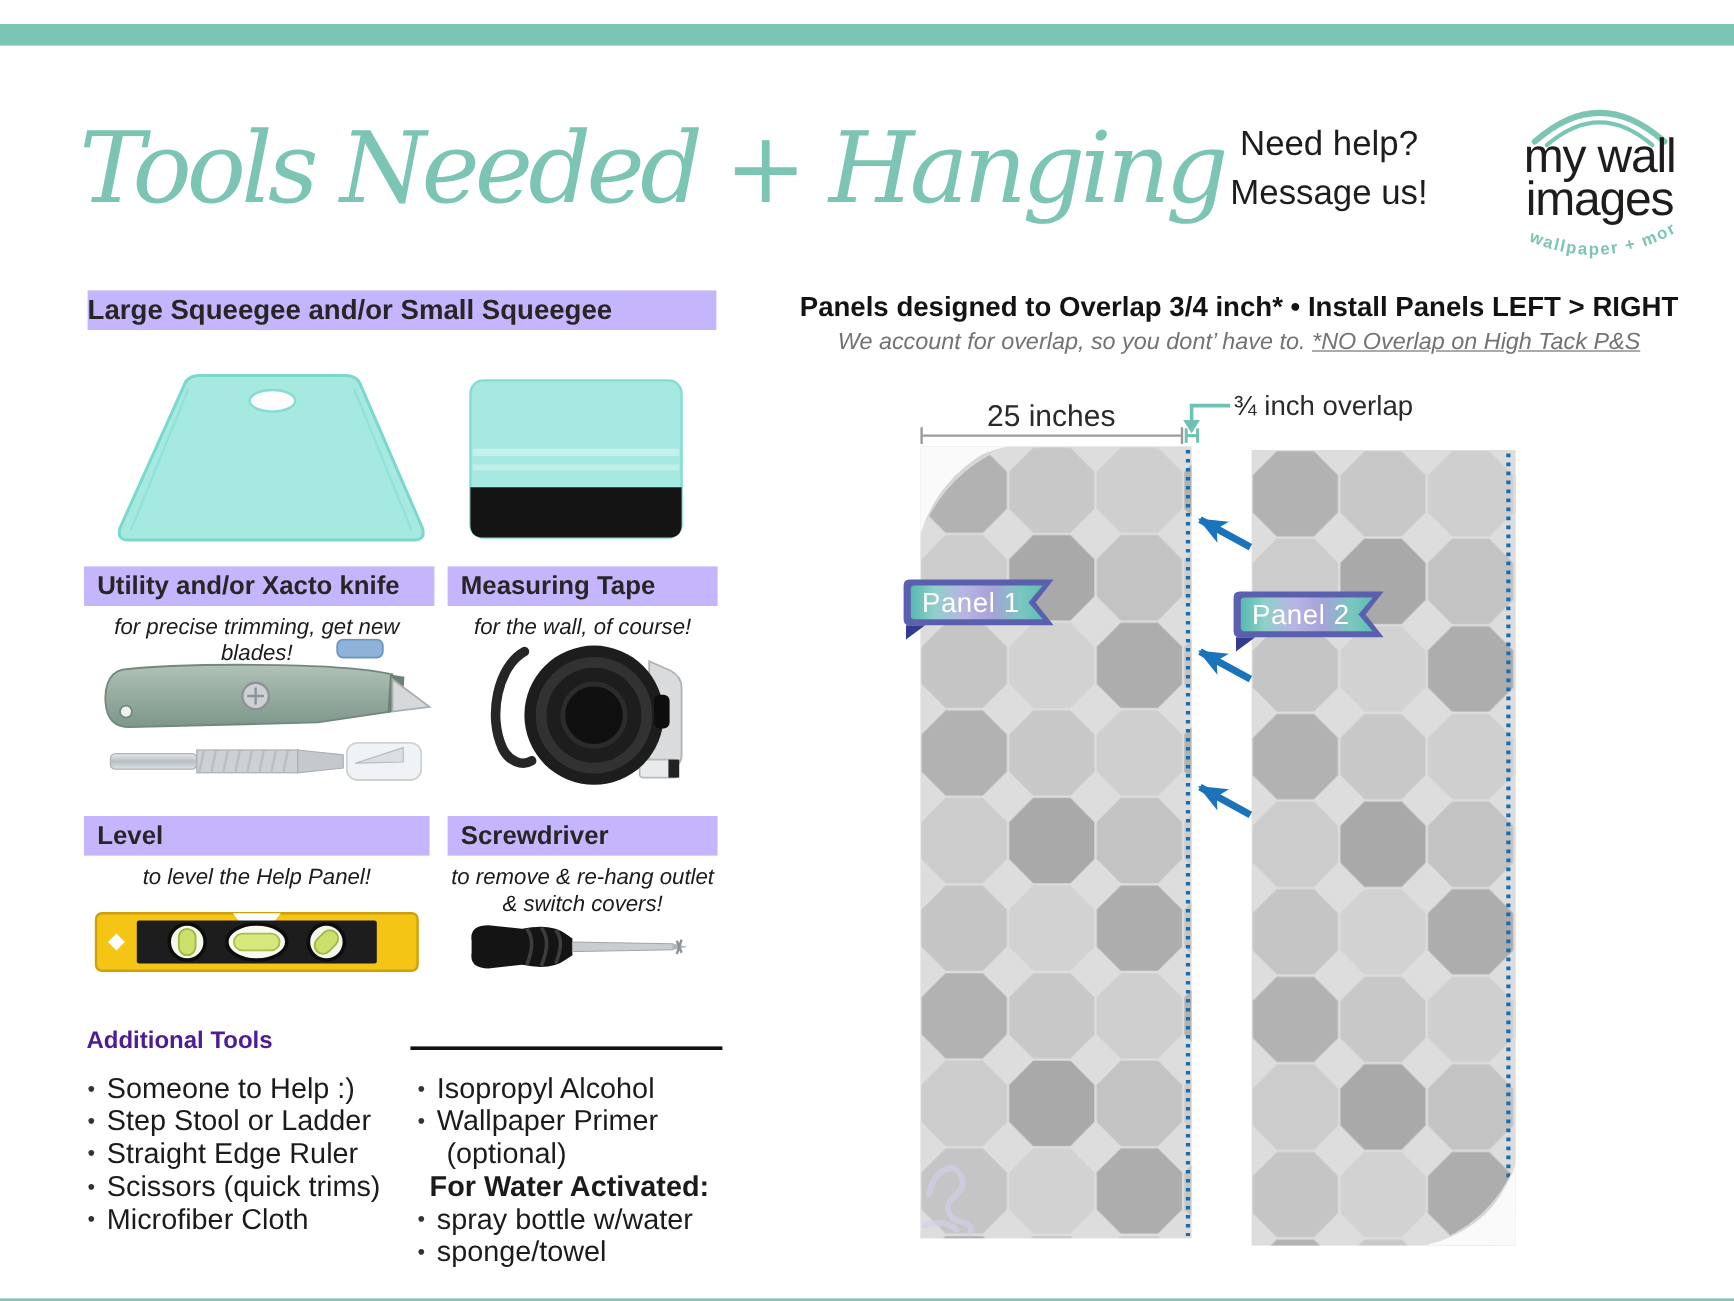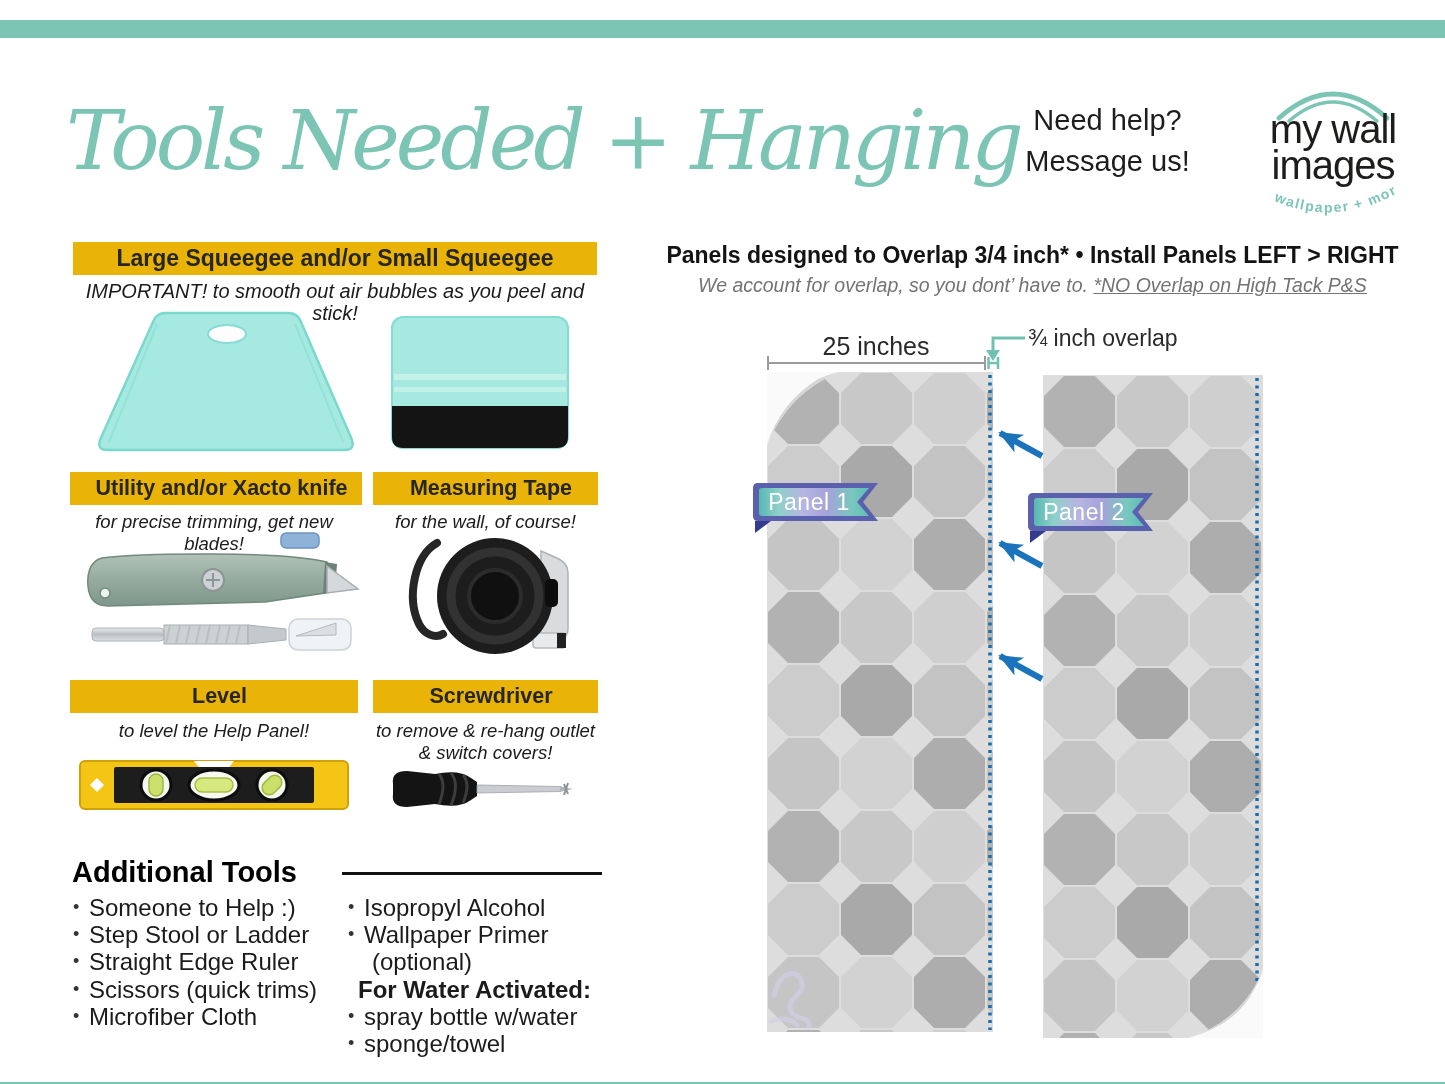--- a/index.html
+++ b/index.html
@@ -21,34 +21,34 @@
   }
 
   #need-help {
     position:absolute; left:1000px; top:80px; width:215px;
     text-align:center; font-size:29px; line-height:41px; color:#1d1d1d;
   }
 
   #logo { position:absolute; left:1256px; top:46px; }
 
   .section-bar {
-    position:absolute; background:#eab308; text-align:center;
+    position:absolute; background:#c4b5fd; text-align:left;
     font-weight:bold; color:#262626;
   }
   .bar-wide { font-size:23px; line-height:33px; height:33px; }
   .bar-half { font-size:21.5px; line-height:33px; height:33px;padding-left:11px; }
   .note {
     position:absolute; font-style:italic; text-align:center;
     color:#1b1b1b; font-size:19px; line-height:22px;
   }
   .tool-img { position:absolute; }
 
   #addl-heading {
     position:absolute; left:72px; top:836px;
-    font-size:29px; font-weight:bold; color:#000000;
+    font-size:20px; font-weight:bold; color:#4c1d95;
   }
   #addl-line {
     position:absolute; left:342px; top:852px; width:260px; height:3px;
     background:#111;
   }
   ul.tool-list { position:absolute; list-style:none; }
   ul.tool-list li {
     font-size:24px; line-height:27.2px; color:#1b1b1b;
     padding-left:16px; position:relative;
   }
@@ -96,21 +96,20 @@
     <text x="77" y="113" text-anchor="middle" font-size="40" letter-spacing="-1" fill="#1d1d1b" class="svg-label">images</text>
     <defs>
         <path id="tagpath" d="M14,133 Q77,162 140,128"></path>
       </defs>
     <text font-size="14" font-weight="bold" fill="#7cc5b5" letter-spacing="1.5" class="svg-label">
       <textPath href="#tagpath" startOffset="4">wallpaper + more</textPath>
     </text>
   </svg>
 
   <div class="section-bar bar-wide" style="left:73px; top:222px; width:524px;">Large Squeegee and/or Small Squeegee</div>
-  <div class="note" style="left:63px; top:260px; width:544px; font-size:20px;">IMPORTANT! to smooth out air bubbles as you peel and stick!</div>
 
   <svg class="tool-img" style="left:95px; top:290px;" width="262" height="145" viewBox="0 0 262 145">
     <path d="M58,12 Q61,3 71,3 L193,3 Q203,3 206,12 L257,130 Q260,140 250,140 L12,140 Q2,140 5,130 Z" fill="#a6e9e0" stroke="#7bd8cd" stroke-width="2.5"></path>
     <path d="M62,14 L14,132 M200,14 L248,132" stroke="#8fe0d6" stroke-width="2" fill="none" opacity="0.8"></path>
     <ellipse cx="132" cy="24" rx="19" ry="9" fill="#fdfdfd" stroke="#86dcd2" stroke-width="2"></ellipse>
   </svg>
 
   <svg class="tool-img" style="left:388px; top:293px;" width="185" height="142" viewBox="0 0 185 142">
     <rect x="4" y="4" width="176" height="131" rx="11" fill="#a6e9e0" stroke="#85dcd2" stroke-width="2"></rect>
     <rect x="6" y="61" width="172" height="6" fill="#c6f1ea"></rect>

